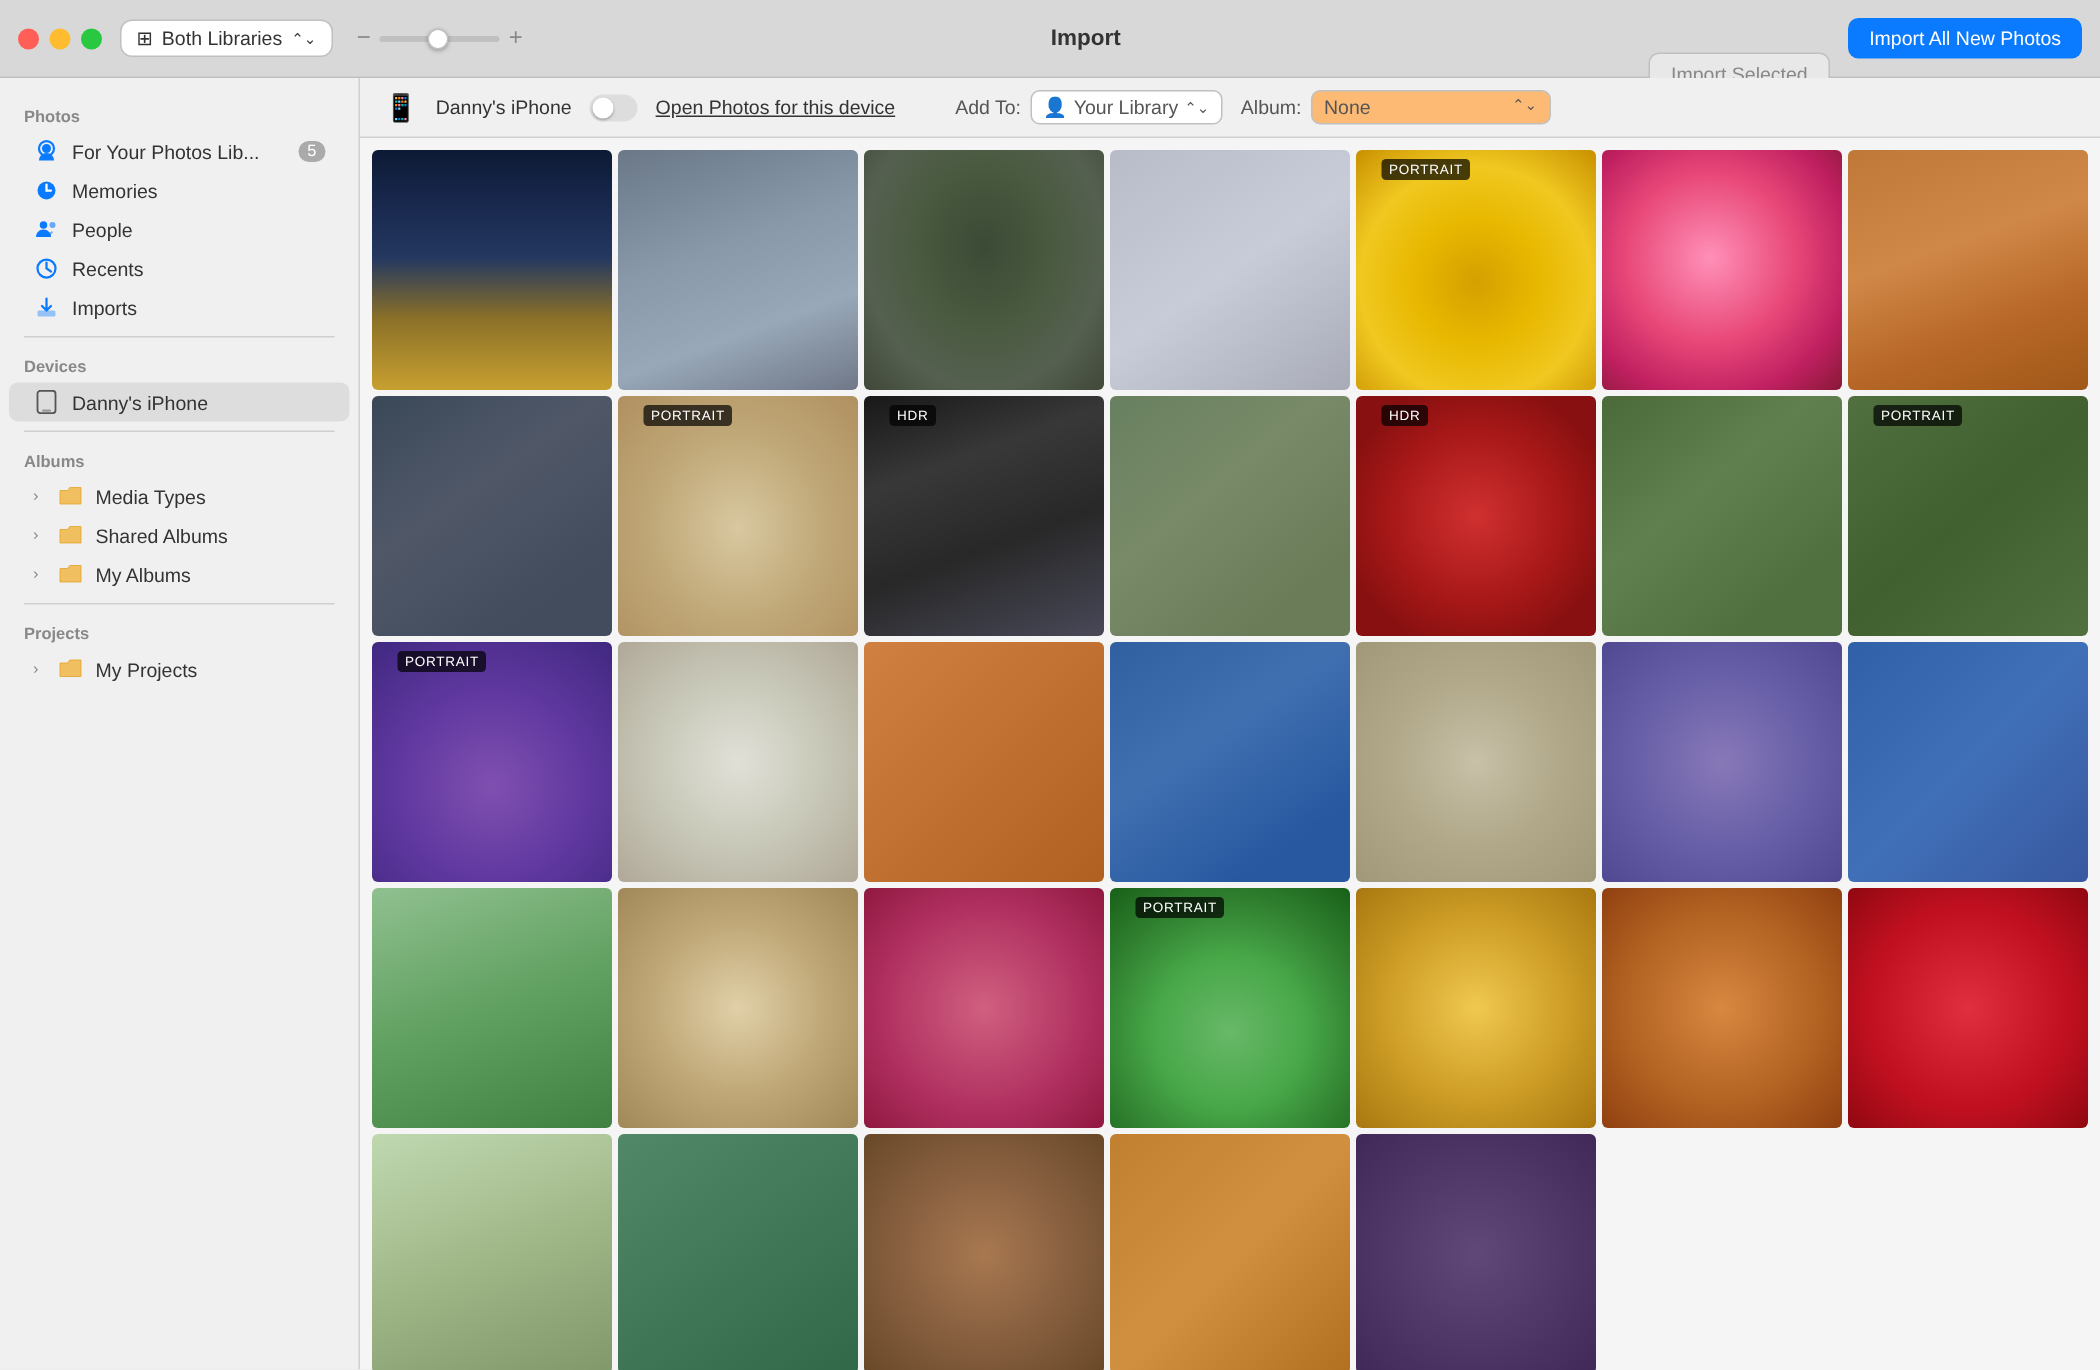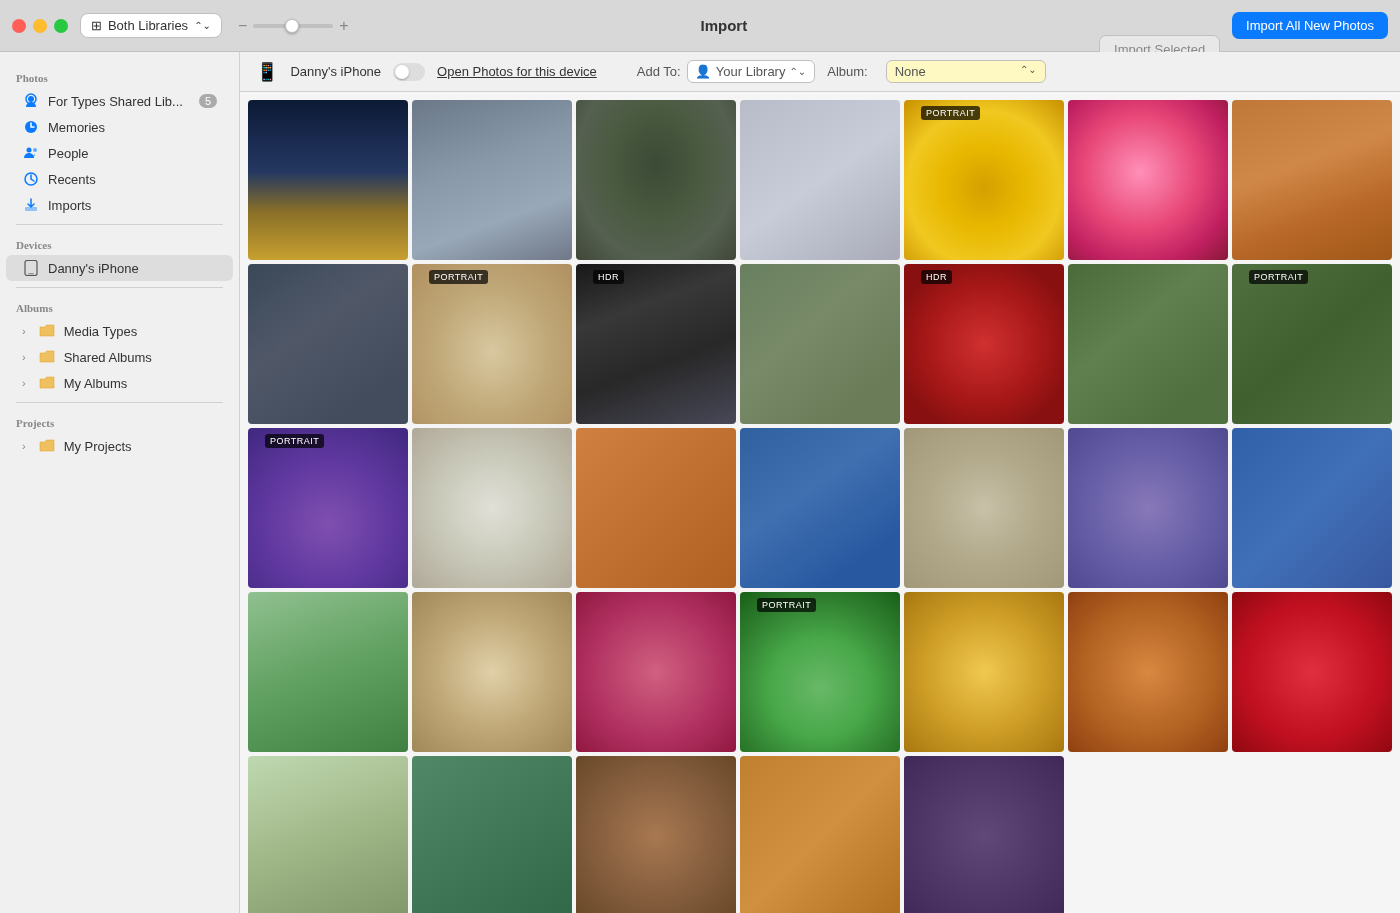--- a/index.html
+++ b/index.html
@@ -50,21 +50,20 @@
 
     
     .sidebar {
       width: 240px; background: #f0f0f0; flex-shrink: 0;
       overflow-y: auto; padding: 12px 0;
       border-right: 1px solid #d0d0d0;
     }
     .sidebar-section-label {
       font-size: 11px; font-weight: 600; color: #888; padding: 8px 16px 4px;
       text-transform: none;
-      font-family: Liberation Serif, serif;
     }
     .sidebar-item {
       display: flex; align-items: center; padding: 4px 16px; gap: 8px;
       font-size: 13px; color: #333; cursor: pointer; border-radius: 6px; margin: 0 6px;
     }
     .sidebar-item.active { background: #ddd; }
     .sidebar-item .icon { width: 18px; height: 18px; display: flex; align-items: center; justify-content: center; flex-shrink: 0; }
     .sidebar-item .badge {
       margin-left: auto; background: #aaa; color: white; border-radius: 10px;
       font-size: 11px; padding: 1px 6px;
@@ -91,23 +90,23 @@
       content: ''; position: absolute; width: 14px; height: 14px; background: white;
       border-radius: 50%; top: 2px; left: 2px; box-shadow: 0 1px 2px rgba(0,0,0,0.3);
     }
     .open-photos-label { font-size: 13px; color: #333; text-decoration: underline; }
     .add-to-section { display: flex; align-items: center; gap: 6px; margin-left: 28px; font-size: 13px; color: #555; }
     .library-select {
       display: flex; align-items: center; gap: 4px; background: white;
       border: 1px solid #c0c0c0; border-radius: 6px; padding: 3px 8px; font-size: 13px; cursor: pointer;
     }
     .library-select .arrows { font-size: 10px; color: #555; }
-    .album-section { display: flex; align-items: center; gap: 18px; font-size: 13px; color: #555; }
+    .album-section { display: flex; align-items: center; gap: 6px; font-size: 13px; color: #555; }
     .album-select {
-      min-width: 160px; background: #fef9c3; border: 1px solid #c0c0c0; border-radius: 6px;
+      min-width: 160px; background: #fdba74; border: 1px solid #c0c0c0; border-radius: 6px;
       padding: 3px 8px; font-size: 13px; display: flex; justify-content: space-between;
     }
     .album-select .arrows { font-size: 10px; color: #555; }
 
     
     .photo-grid {
       flex: 1; overflow-y: auto; padding: 8px;
       display: grid;
       grid-template-columns: repeat(7, 1fr);
       grid-auto-rows: 160px;
@@ -170,21 +169,21 @@
 
 
     <div class="sidebar-item">
       <span class="icon">
         <svg width="16" height="16" viewBox="0 0 16 16" fill="#0a7aff">
             <circle cx="8" cy="6" r="3"></circle>
             <circle cx="8" cy="6" r="5" fill="none" stroke="#0a7aff" stroke-width="1.5"></circle>
             <path d="M3 14c0-2.8 2.2-5 5-5s5 2.2 5 5"></path>
           </svg>
       </span>
-      <span>For Types Shared Lib...</span>
+      <span>For Your Photos Lib...</span>
       <span class="badge">5</span>
     </div>
 
     <div class="sidebar-item">
       <span class="icon">
         <svg width="16" height="16" viewBox="0 0 16 16">
             <circle cx="8" cy="8" r="6" fill="#0a7aff"></circle>
             <path d="M8 4 L8 8 L11 8" stroke="white" stroke-width="1.5" fill="none" stroke-linecap="round"></path>
           </svg>
       </span>

